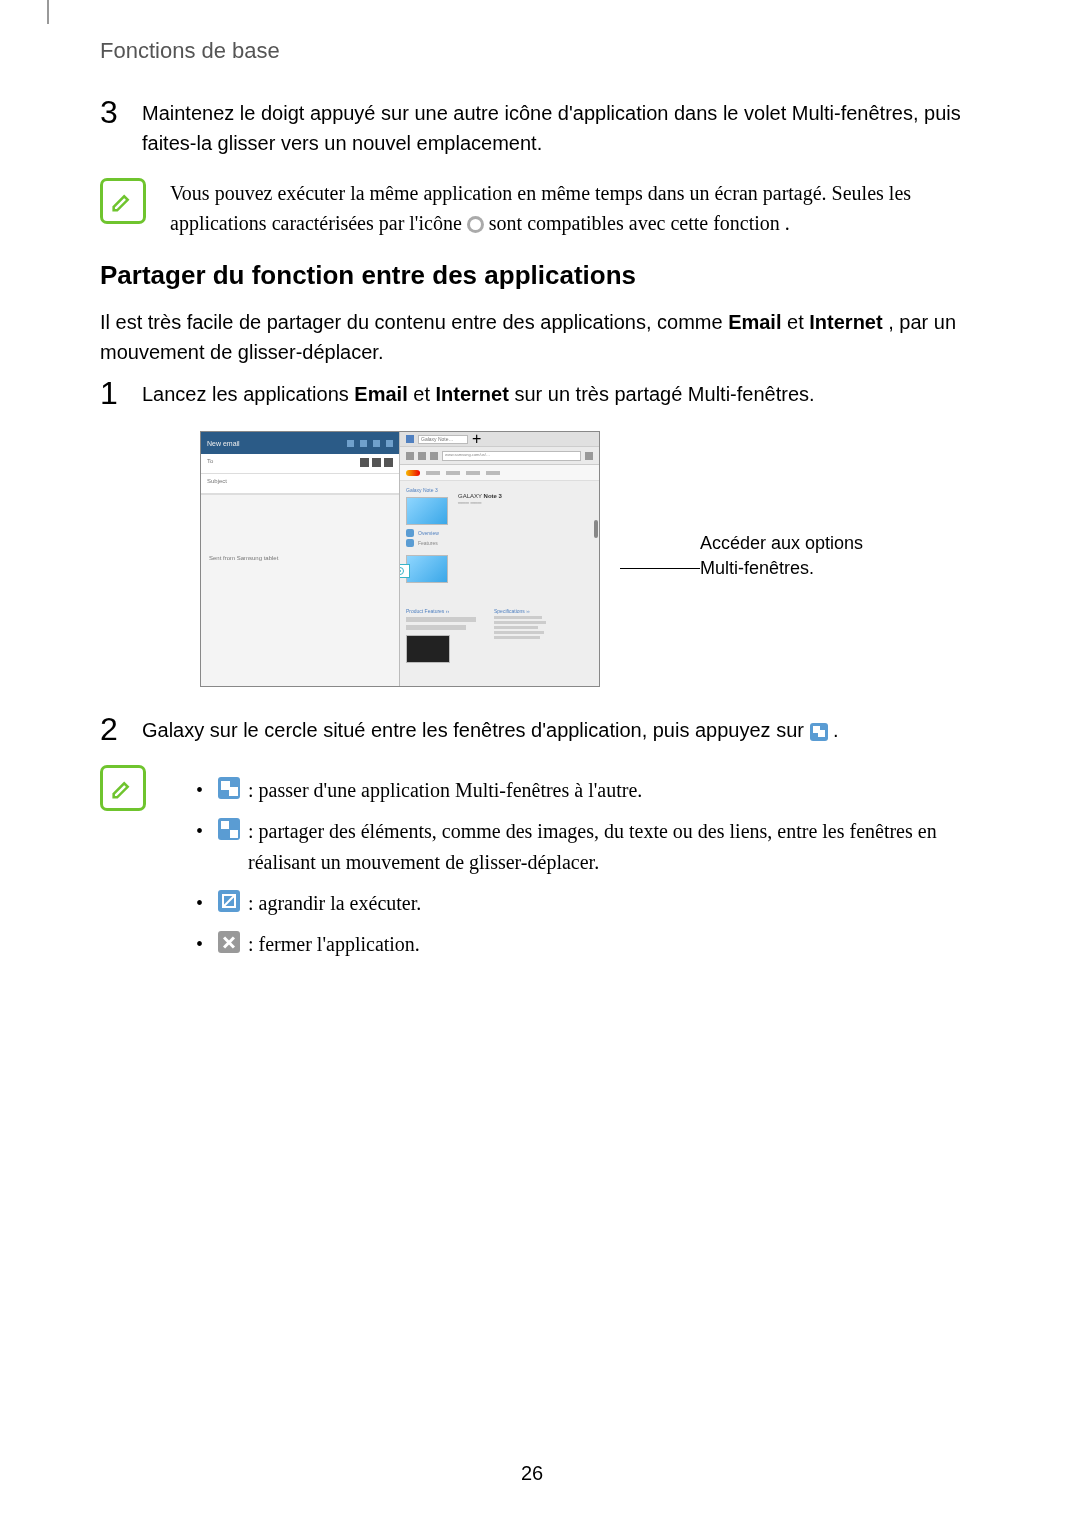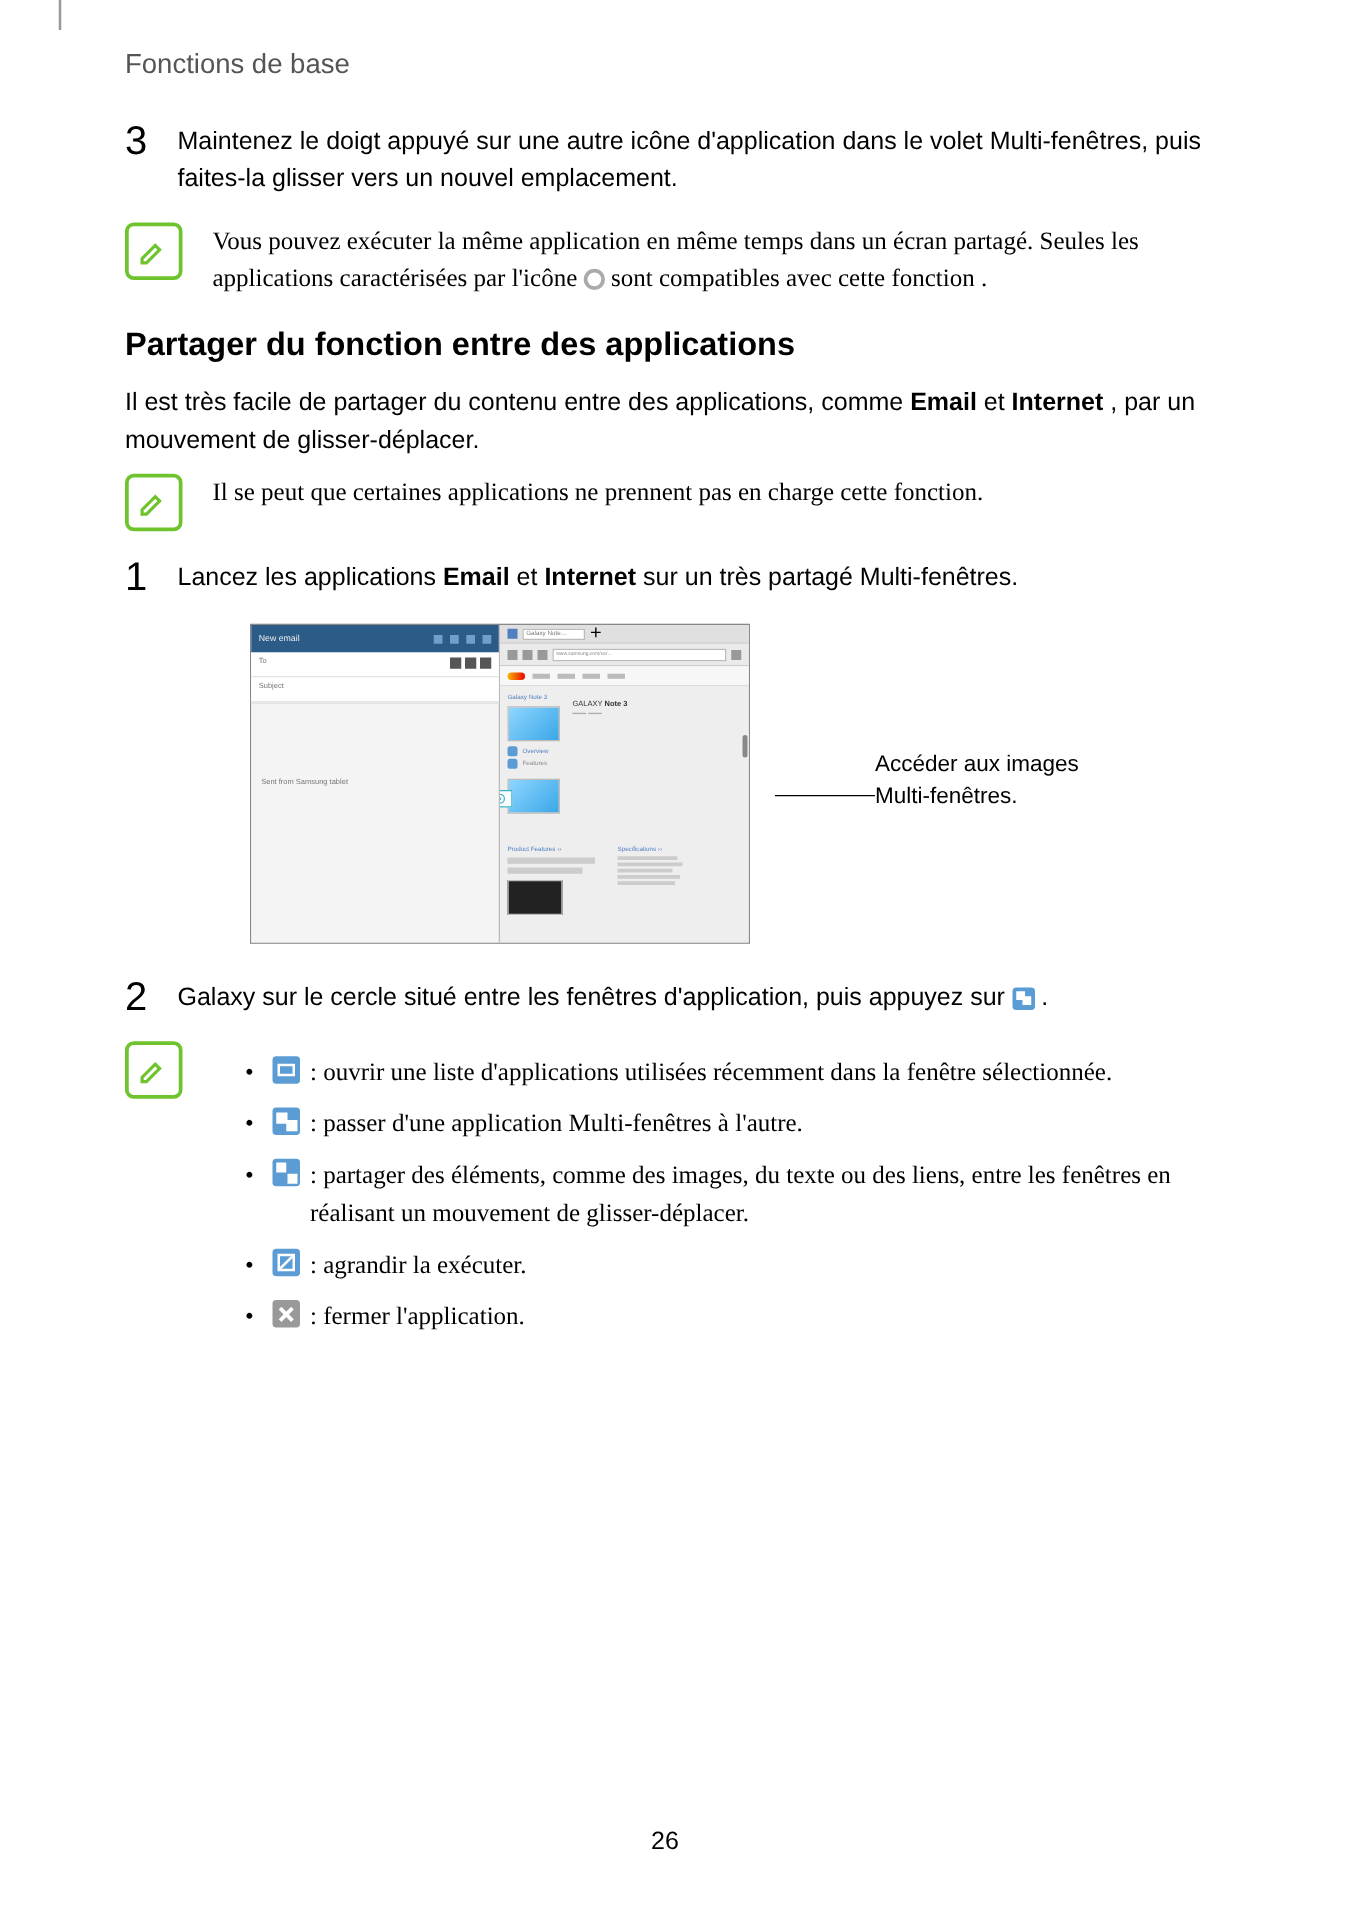--- a/index.html
+++ b/index.html
@@ -282,28 +282,20 @@
   <div class="section-heading">Partager du fonction entre des applications</div>
 
   <div class="para">
     <span>Il est très facile de partager du contenu entre des applications, comme </span>
     <b>Email</b>
     <span> et </span>
     <b>Internet</b>
     <span>, par un mouvement de glisser-déplacer.</span>
   </div>
 
-  <div class="note-row">
-    <div class="note-icon-box">
-        <svg viewBox="0 0 24 24">
-          <path fill="none" stroke="#6fc42e" stroke-width="2.2" d="M4 17l9-9 3 3-9 9H4v-3z M13 8l3 3"></path>
-        </svg>
-      </div>
-    <div class="note-text">Il se peut que certaines applications ne prennent pas en charge cette fonction.</div>
-  </div>
 
   <div class="step">
     <div class="step-num">1</div>
     <div class="step-body">
       <span>Lancez les applications </span>
       <b>Email</b>
       <span> et </span>
       <b>Internet</b>
       <span> sur un très partagé Multi-fenêtres.</span>
     </div>
@@ -389,45 +381,41 @@
               <div style="width:44px;height:3px;background:#ccc;margin:2px 0;"></div>
               <div style="width:50px;height:3px;background:#ccc;margin:2px 0;"></div>
               <div style="width:46px;height:3px;background:#ccc;margin:2px 0;"></div>
             </div>
           </div>
         </div>
       </div>
     </div>
     <div style="display:flex;align-items:center;">
       <div class="fig-caption-line"></div>
-      <div class="fig-caption">Accéder aux images Multi-fenêtres.</div>
+      <div class="fig-caption">Accéder aux options Multi-fenêtres.</div>
     </div>
   </div>
 
   <div class="step">
     <div class="step-num">2</div>
     <div class="step-body">
       <span>Galaxy sur le cercle situé entre les fenêtres d'application, puis appuyez sur </span>
       <span class="inline-icon blue-share"></span>
       <span>.</span>
     </div>
   </div>
 
   <div class="note-row" style="margin-bottom:8px;">
     <div class="note-icon-box">
         <svg viewBox="0 0 24 24">
           <path fill="none" stroke="#6fc42e" stroke-width="2.2" d="M4 17l9-9 3 3-9 9H4v-3z M13 8l3 3"></path>
         </svg>
       </div>
     <div class="note-text" style="flex:1">
       <ul class="options-list">
-        <li>
-          <span class="opt-icon list"></span>
-          <span>: ouvrir une liste d'applications utilisées récemment dans la fenêtre sélectionnée.</span>
-        </li>
         <li>
           <span class="opt-icon swap"></span>
           <span>: passer d'une application Multi-fenêtres à l'autre.</span>
         </li>
         <li>
           <span class="opt-icon share"></span>
           <span>: partager des éléments, comme des images, du texte ou des liens, entre les fenêtres en réalisant un mouvement de glisser-déplacer.</span>
         </li>
         <li>
           <span class="opt-icon expand"></span>

